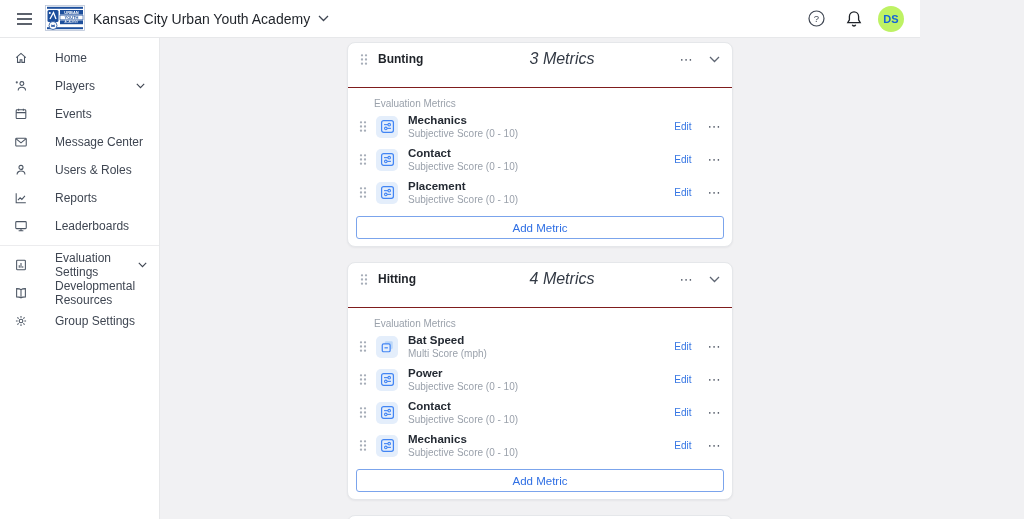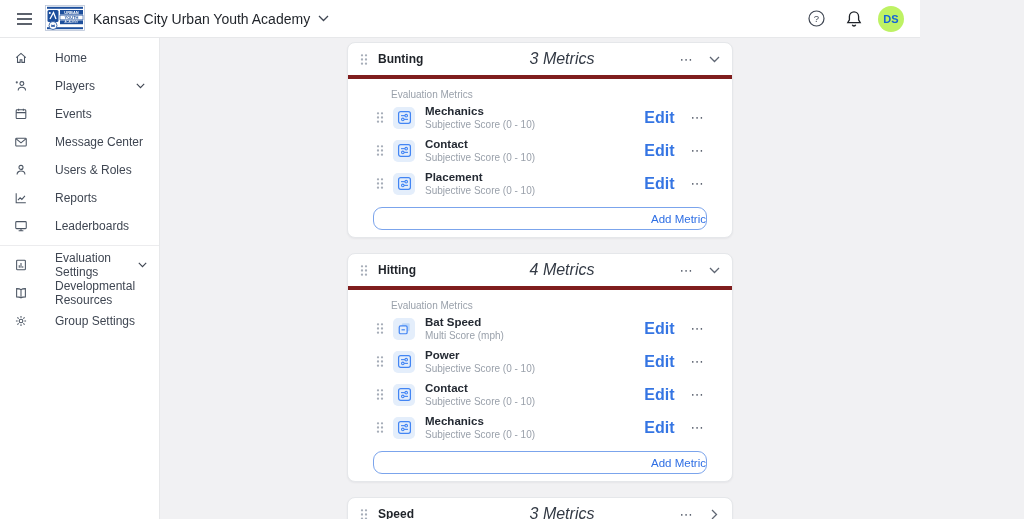--- a/index.html
+++ b/index.html
@@ -37,33 +37,33 @@
     box-shadow:0 1px 2px rgba(16,24,40,.05); }
   .card-header { height:30px; display:flex; align-items:center; padding:16px 12px; position:relative; }
   .drag-handle { display:flex; align-items:center; cursor:grab; color:#a6adb8; }
   .card-title { font-size:12px; font-weight:700; color:#1f2329; margin-left:10px; }
   .card-count { position:absolute; left:calc(50% + 22px); transform:translateX(-50%);
     font-style:italic; font-size:16px; color:#333a45; }
   .card-hdr-right { margin-left:auto; display:flex; align-items:center; gap:15px; }
   .dots { color:#5f6673; font-size:13px; letter-spacing:1.5px; cursor:pointer; line-height:1; }
   .chev-btn { background:none; border:none; padding:0; cursor:pointer; display:flex; color:#5f6673; }
   .chev-collapsed svg { transform:rotate(-90deg); }
-  .card-body { border-top:4px solid #7f1d1d; padding:0 25px 7px; }
+  .card-body { border-top:1px solid #7f1d1d; padding:0 8px 7px;margin-top:12px; }
   .em-label { font-size:10px; color:#9aa1ab; margin:10px 0 1px 18px; }
   .metric-row { display:flex; align-items:center; height:33px; padding-left:3px; }
   .tile { width:22px; height:22px; border-radius:5px; background:#e4eefb; display:flex;
     align-items:center; justify-content:center; margin-left:9px; flex:0 0 auto; }
   .metric-text { margin-left:10px; display:flex; flex-direction:column; justify-content:center; }
   .metric-name { font-size:11.5px; font-weight:700; color:#242a33; line-height:1.25; }
   .metric-type { font-size:10px; color:#9aa1ab; line-height:1.3; }
   .row-right { margin-left:auto; display:flex; align-items:center; gap:16px; padding-right:2px; }
-  .edit-link { color:#3575e3; font-size:16px; font-weight:700; cursor:pointer; }
+  .edit-link { color:#3575e3; font-size:10px; font-weight:400; cursor:pointer; }
   .add-btn { display:block; width:100%; margin-top:7px; height:23px; border:1px solid #7ba4ec;
-    border-radius:9px; background:#fff; color:#2f6fe4; font-size:11.5px; font-weight:500;
-    cursor:pointer; font-family:inherit;text-align:right; }
+    border-radius:3px; background:#fff; color:#2f6fe4; font-size:11.5px; font-weight:500;
+    cursor:pointer; font-family:inherit; }
 </style>
 </head>
 <body>
 
 <div class="app">
   <header>
     <button class="hamburger">
       <svg width="17" height="14" viewBox="0 0 17 14">
         <g stroke="#3f4652" stroke-width="1.7">
             <line x1="1" y1="2" x2="16" y2="2"></line>

